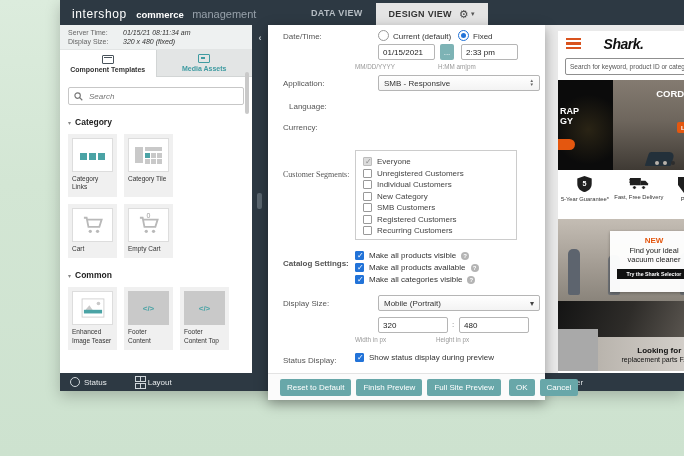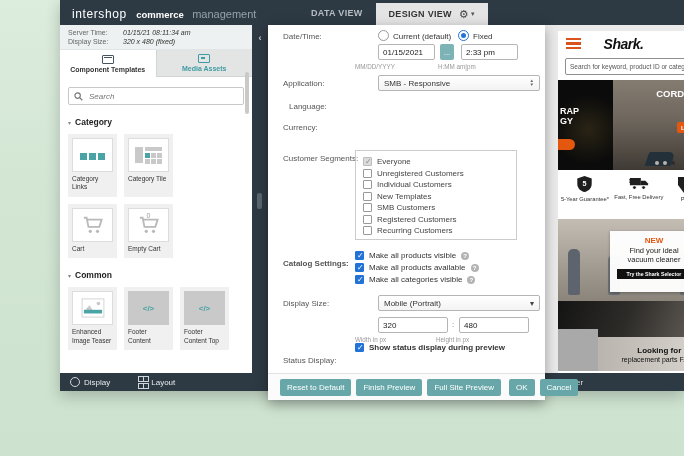--- a/index.html
+++ b/index.html
@@ -375,21 +375,21 @@
           <div class="b">Looking for</div>
           <div class="s">replacement parts FAQs</div>
         </div>
       </div>
     </div>
   </div>
 
   <div class="bbar">
     <div class="grp">
       <span class="ring"></span>
-      <span>Display</span>
+      <span>Status</span>
     </div>
     <div class="grp" style="margin-left:28px;">
       <span class="lgrid">
           <i></i>
           <i></i>
           <i></i>
           <i></i>
         </span>
       <span>Layout</span>
     </div>
@@ -418,37 +418,37 @@
       <span class="stepper">
           <span>▲</span>
           <span>▼</span>
         </span>
     </div>
 
     <div class="dl" style="top:77px;padding-left:6px;">Language:</div>
 
     <div class="dl" style="top:98px;">Currency:</div>
 
-    <div class="dl" style="top:129px;">Customer Segments:</div>
+    <div class="dl" style="top:145px;font-family:Liberation Serif, serif;">Customer Segments:</div>
     <div class="segbox">
       <div class="o">
           <span class="cb on dis"></span>
           <span>Everyone</span>
         </div>
       <div class="o">
           <span class="cb"></span>
           <span>Unregistered Customers</span>
         </div>
       <div class="o">
           <span class="cb"></span>
           <span>Individual Customers</span>
         </div>
       <div class="o">
           <span class="cb"></span>
-          <span>New Templates</span>
+          <span>New Category</span>
         </div>
       <div class="o">
           <span class="cb"></span>
           <span>SMB Customers</span>
         </div>
       <div class="o">
           <span class="cb"></span>
           <span>Registered Customers</span>
         </div>
       <div class="o">
@@ -479,21 +479,21 @@
       <span>Mobile (Portrait)</span>
       <span class="chev">▾</span>
     </div>
     <div class="ctrl inp" style="top:292px;width:70px;">320</div>
     <div class="ctrl" style="top:295px;left:161px;color:#777;">:</div>
     <div class="ctrl inp" style="top:292px;left:168px;width:70px;">480</div>
     <div class="hint" style="top:311px;left:87px;">Width in px</div>
     <div class="hint" style="top:311px;left:168px;">Height in px</div>
 
     <div class="dl" style="top:331px;">Status Display:</div>
-    <div class="catrow" style="top:318px;font-weight:bold;">
+    <div class="catrow" style="top:328px;">
       <span class="cb on"></span>
       <span>Show status display during preview</span>
     </div>
 
     <div class="dfoot">
       <span class="tbtn">Reset to Default</span>
       <span class="tbtn">Finish Preview</span>
       <span class="tbtn">Full Site Preview</span>
       <span class="tbtn" style="margin-left:3px;">OK</span>
       <span class="tbtn">Cancel</span>

